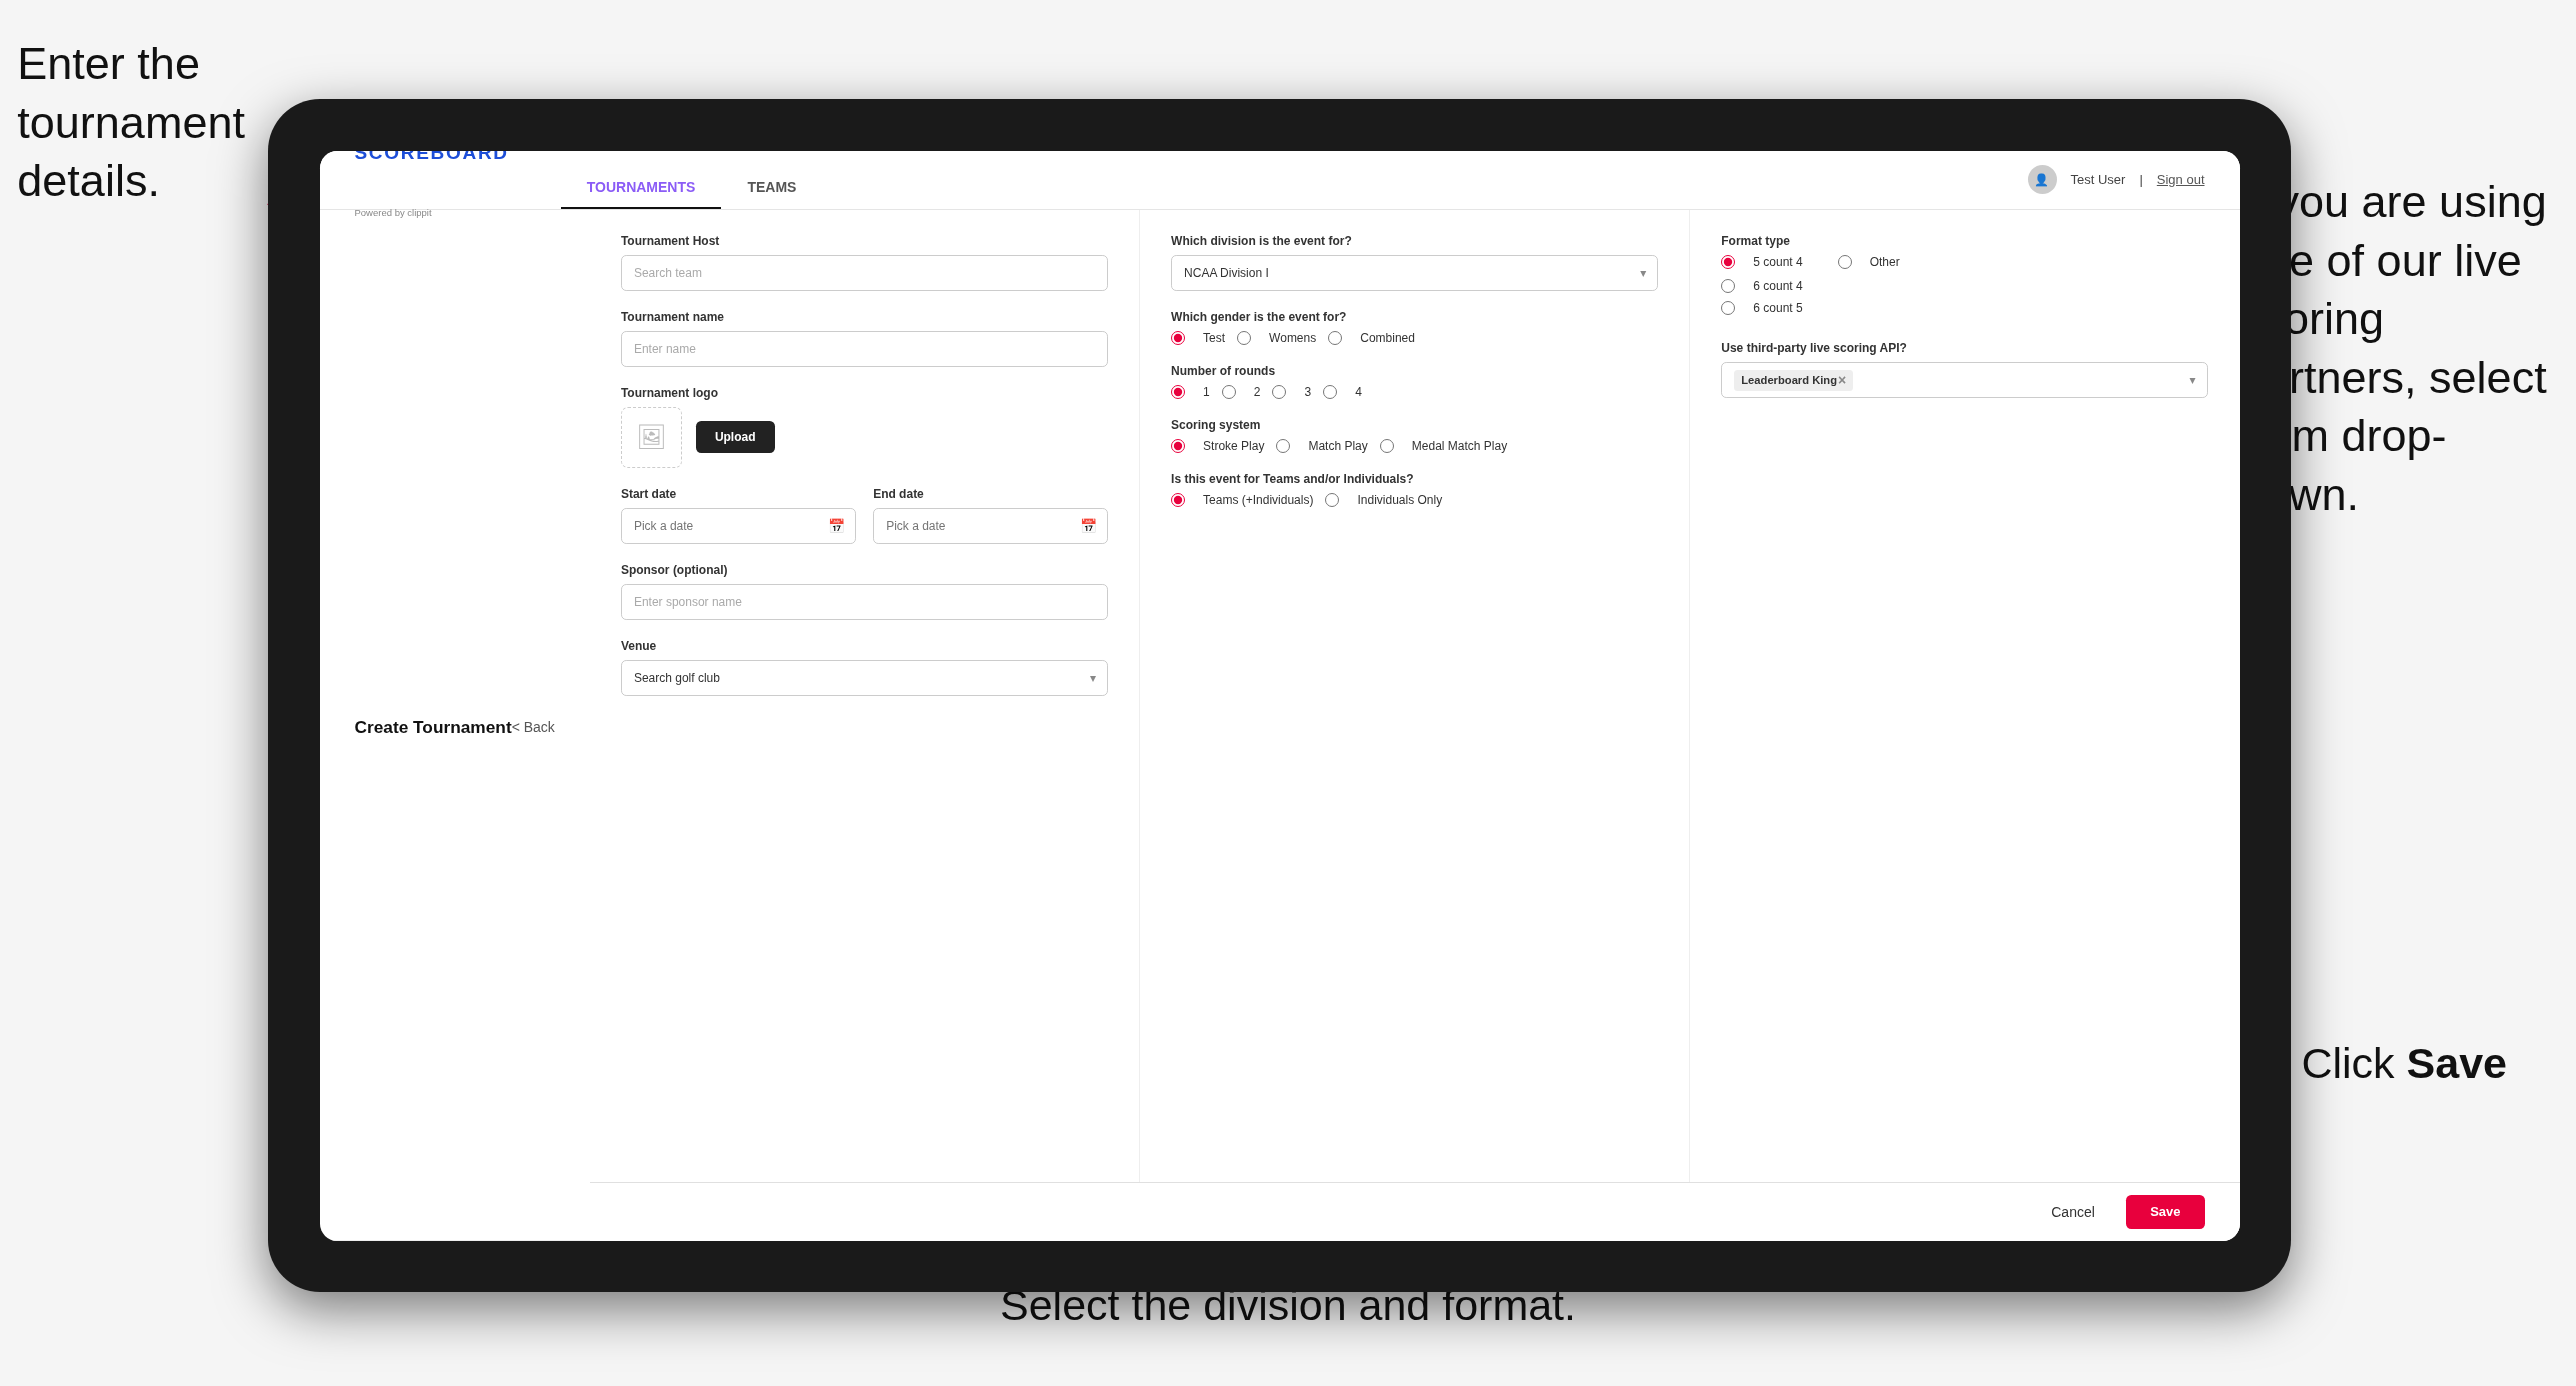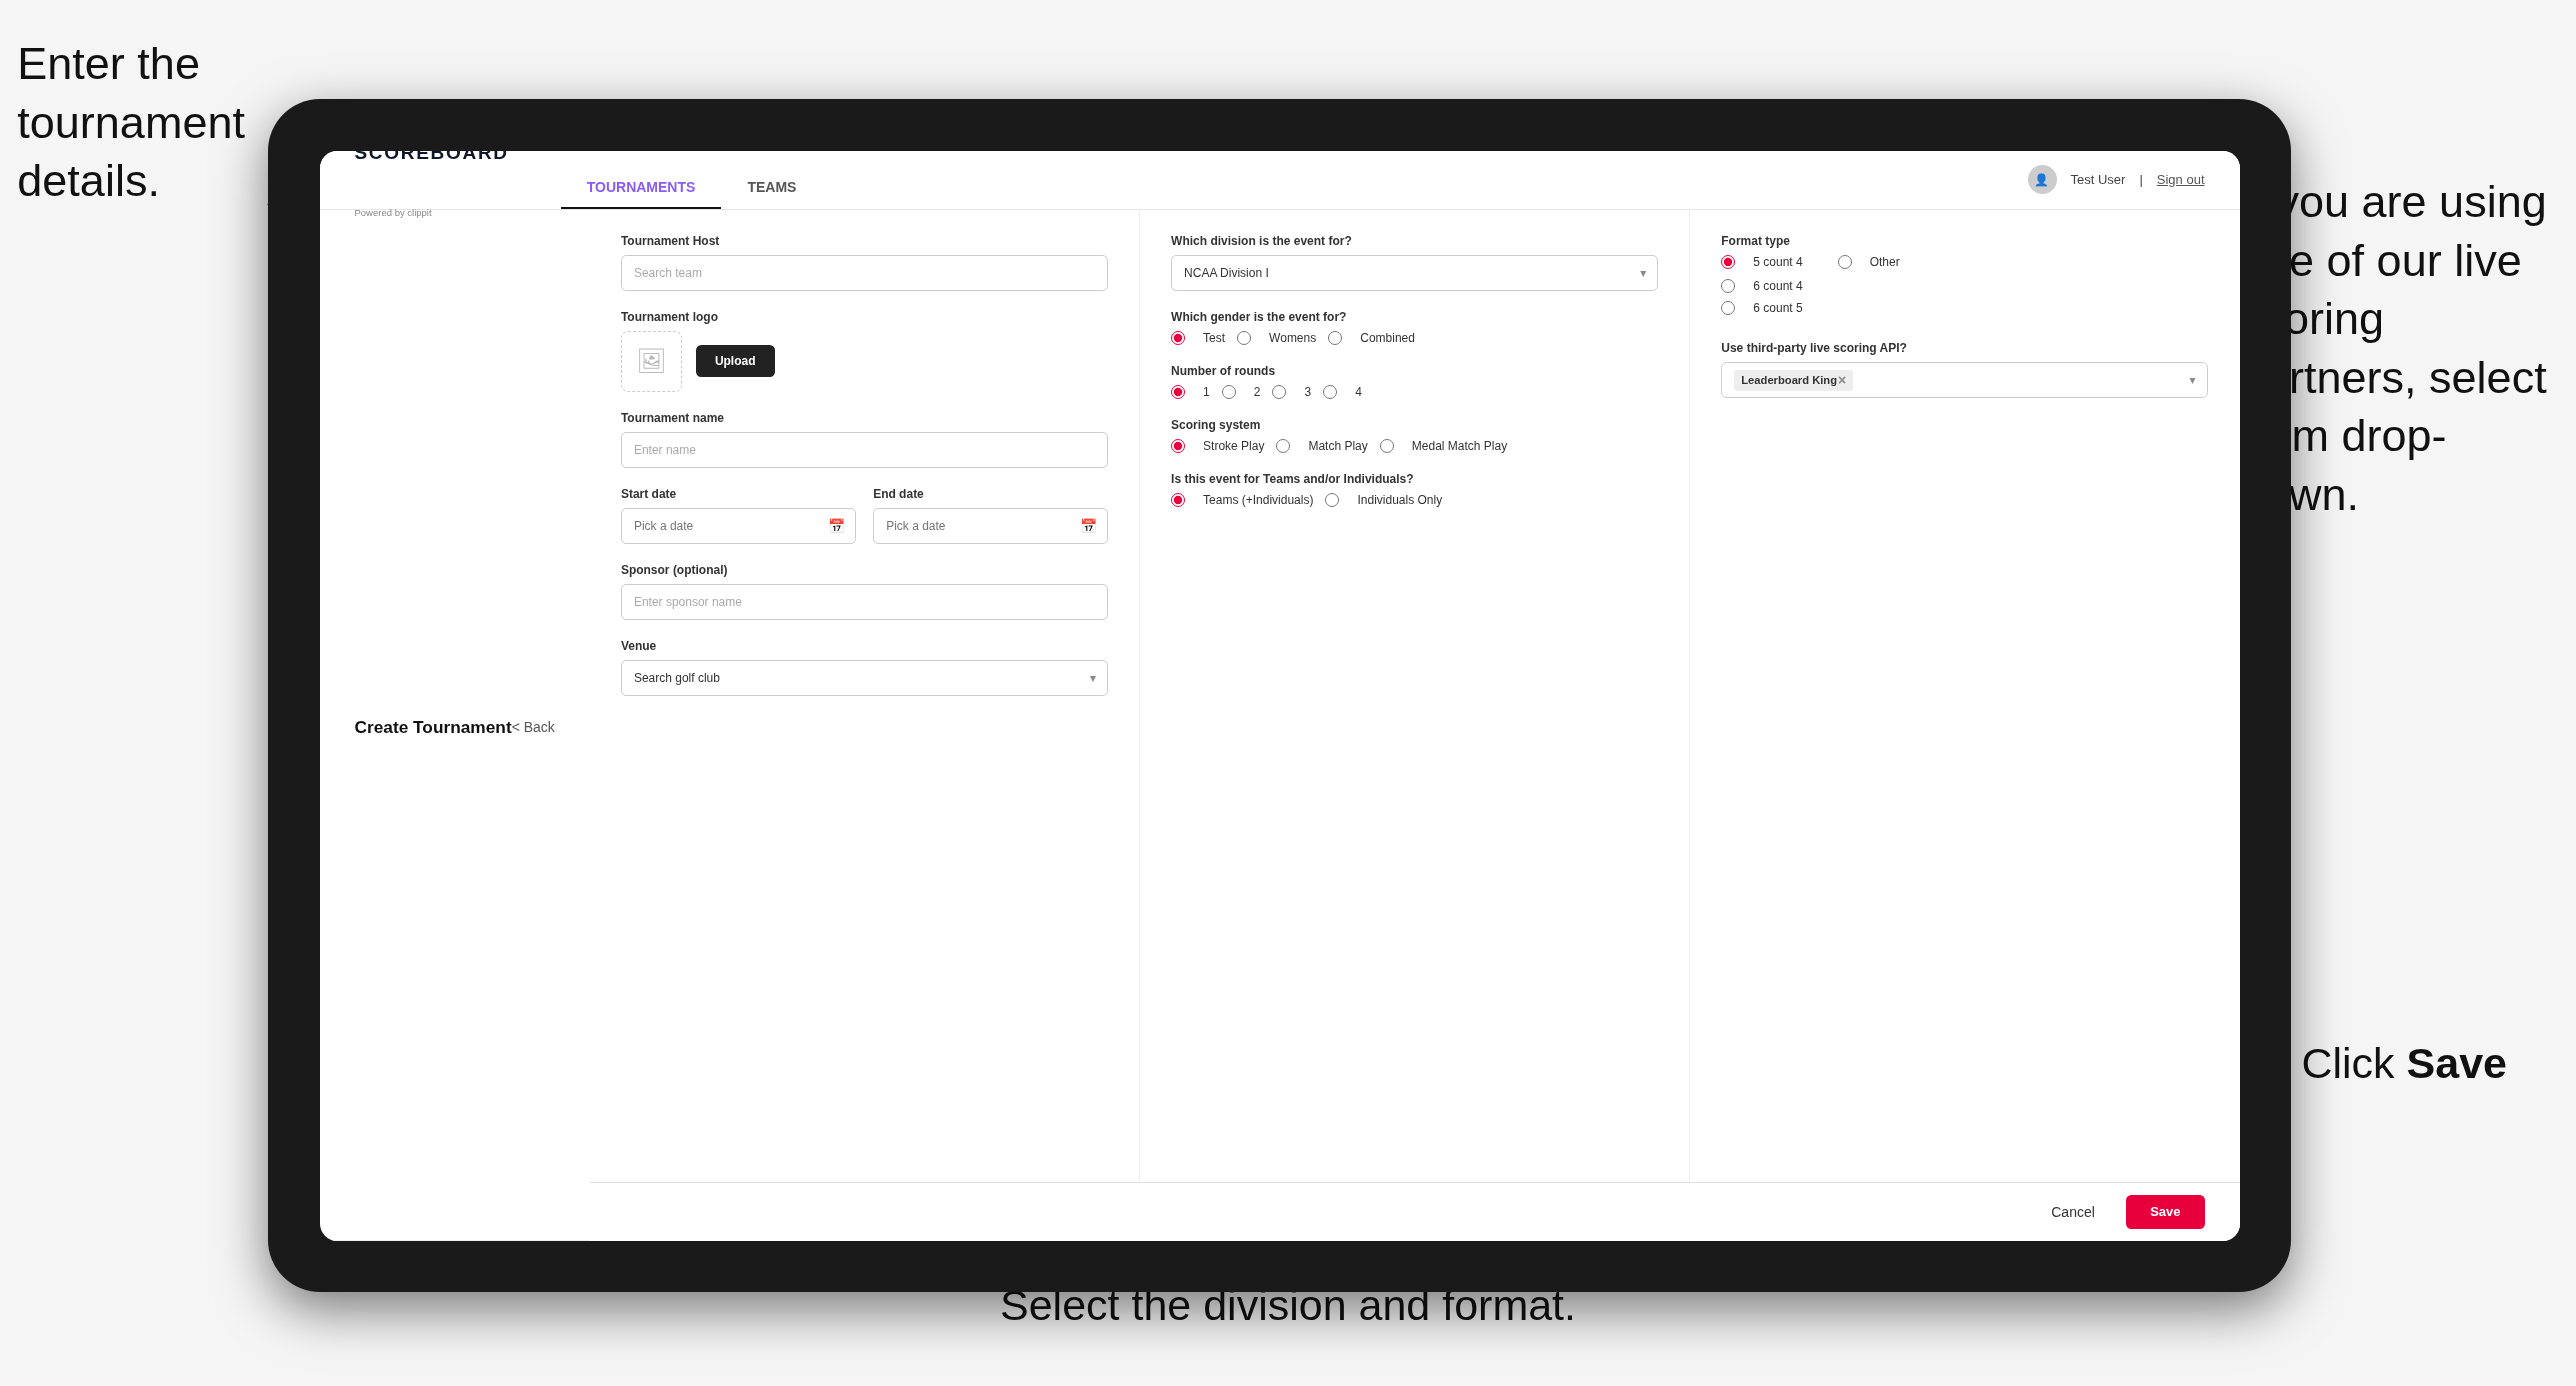--- a/index.html
+++ b/index.html
@@ -82,21 +82,21 @@
     }
     .navbar-brand {
       display: flex;
       flex-direction: column;
       margin-right: 52px;
     }
     .navbar-brand .brand-name {
       font-size: 19px;
       font-weight: 800;
       letter-spacing: 1.7px;
-      color: #0f172a;
+      color: #1d4ed8;
       text-transform: uppercase;
     }
     .navbar-brand .brand-sub {
       font-size: 9.5px;
       color: #888;
       margin-top: 43px;
     }
     .navbar-tabs {
       display: flex;
       gap: 0;
@@ -475,30 +475,30 @@
       <div class="form-body">
         <div class="form-columns">
 
           <div class="form-col">
             <div class="form-group">
               <label class="form-label">Tournament Host</label>
               <input class="form-input" type="text" placeholder="Search team" style="">
             </div>
 
             <div class="form-group">
+              <label class="form-label">Tournament name</label>
+              <input class="form-input" type="text" placeholder="Enter name" style="">
+            </div>
+
+            <div class="form-group">
               <label class="form-label">Tournament logo</label>
               <div class="logo-upload-area">
                 <div class="logo-placeholder">🖼</div>
                 <button class="upload-btn">Upload</button>
               </div>
-            </div>
-
-            <div class="form-group">
-              <label class="form-label">Tournament name</label>
-              <input class="form-input" type="text" placeholder="Enter name" style="">
             </div>
 
             <div class="form-group">
               <div class="date-row">
                 <div class="date-field">
                   <label class="form-label">Start date</label>
                   <div class="date-input-wrapper">
                     <input class="date-input" type="text" placeholder="Pick a date" style="">
                     <span class="cal-icon">📅</span>
                   </div>

